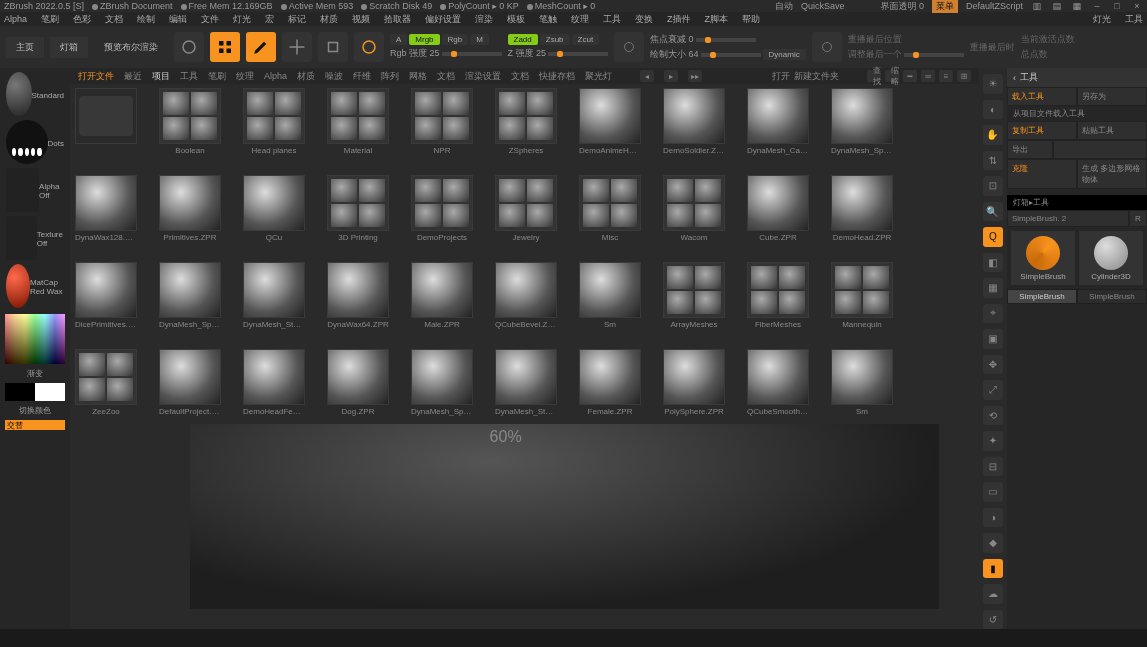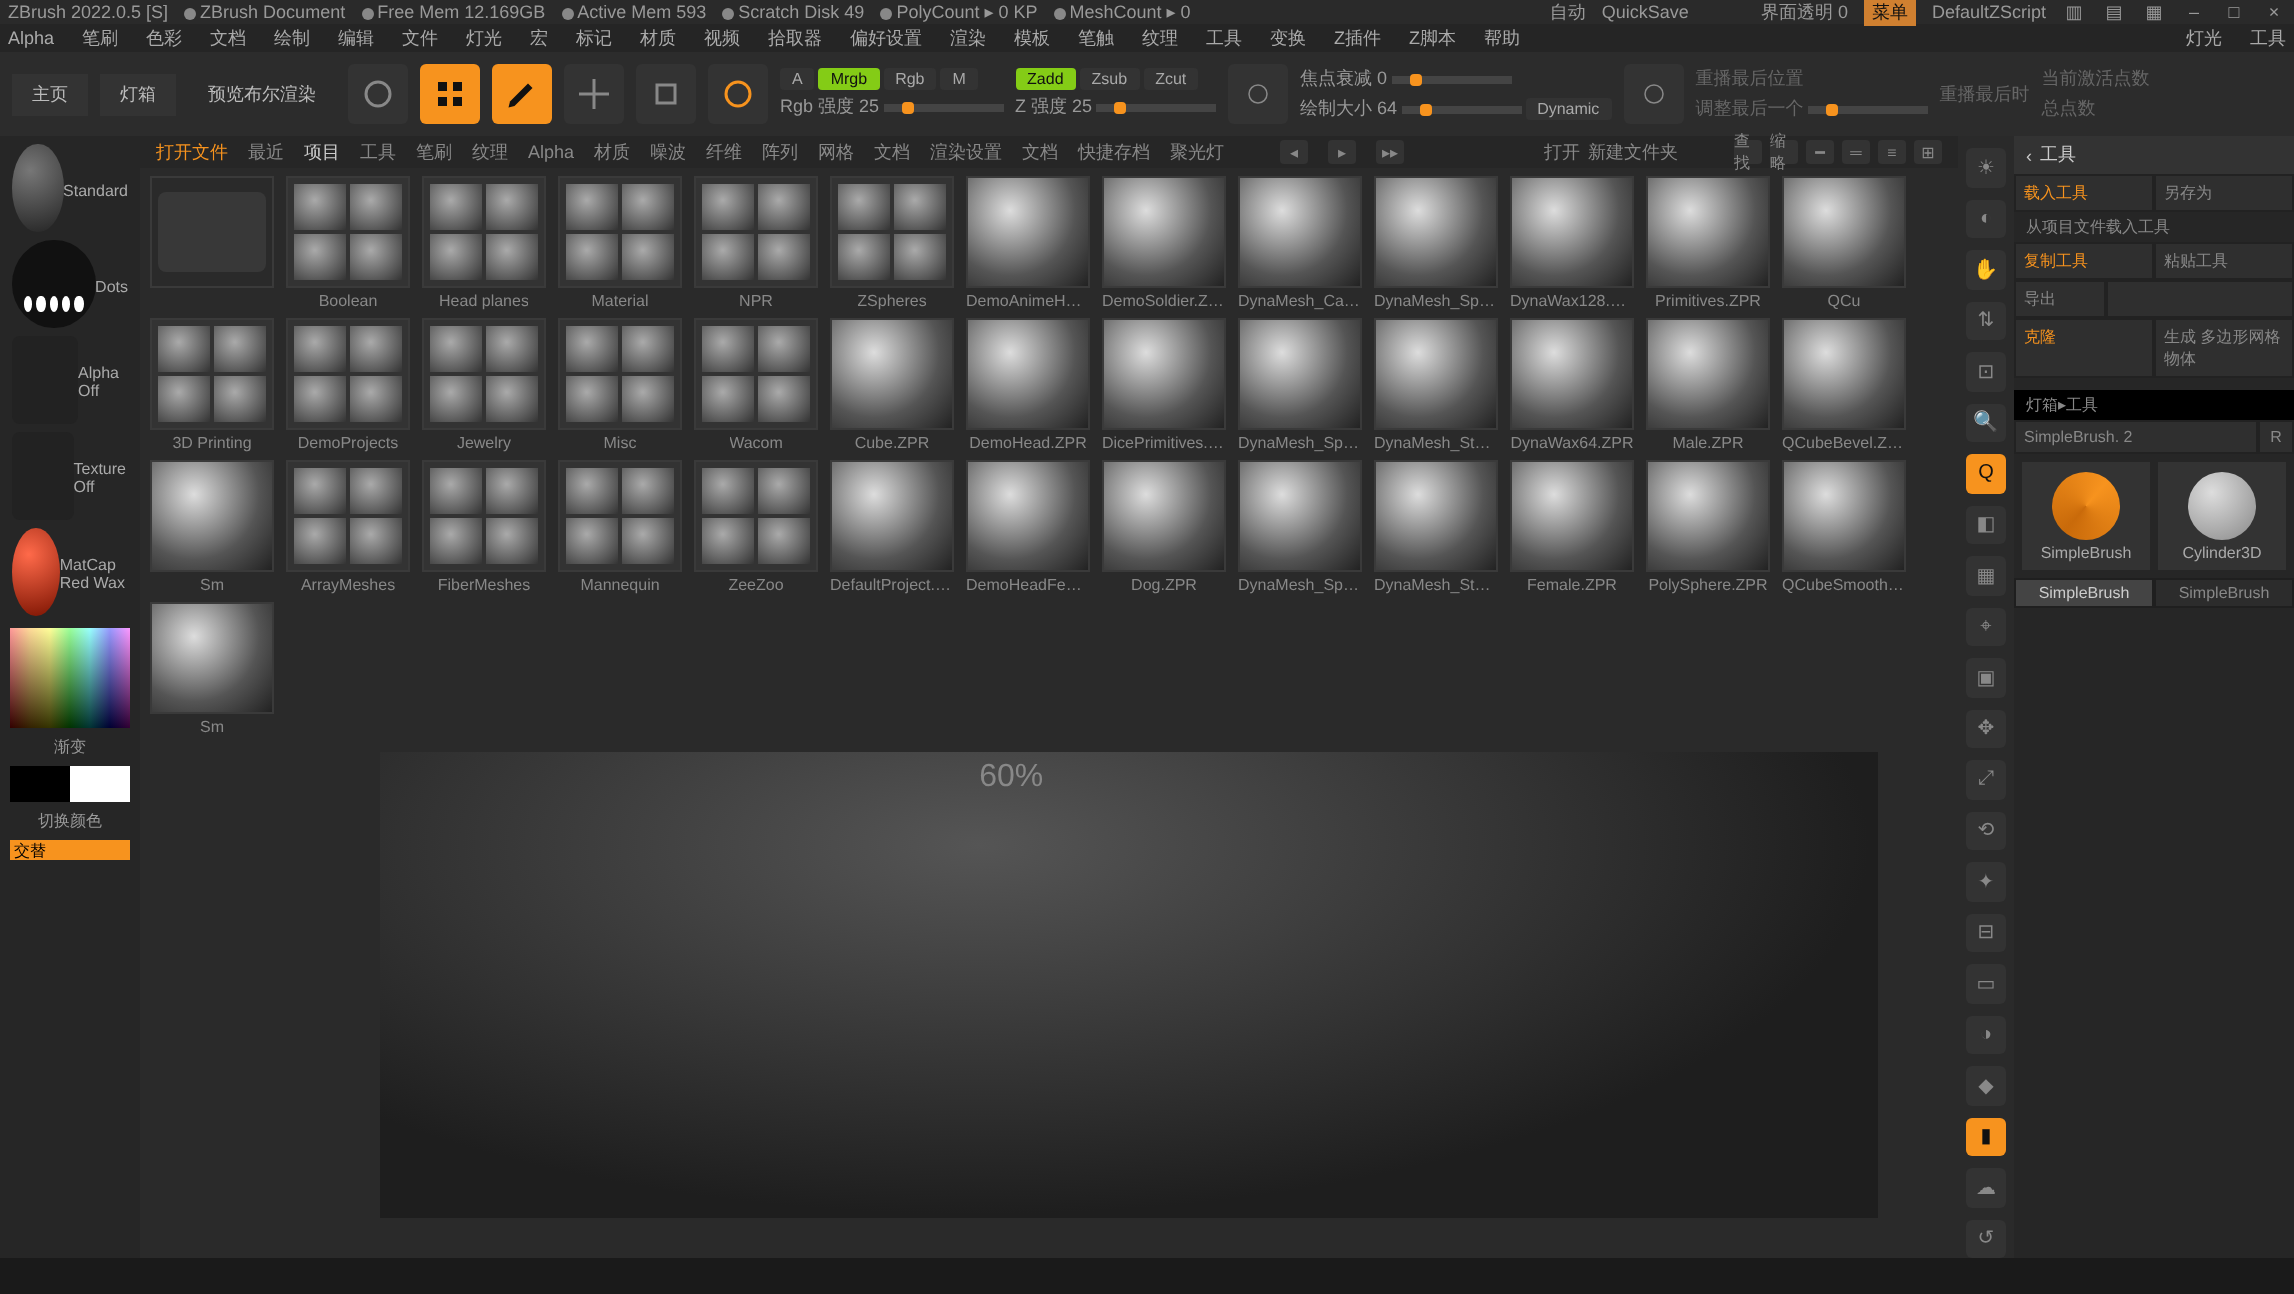--- a/index.html
+++ b/index.html
@@ -42,24 +42,24 @@
   .left-rail .slot .thumb { width: 44px; height: 44px; border-radius: 50%; background: radial-gradient(circle at 35% 30%, #777, #222); }
   .left-rail .slot .thumb.sq { border-radius: 4px; background:#222;}
   .left-rail .slot .lbl { margin-top: 2px; color: #aaa; font-size: 8px; }
   .left-rail .picker { width: 60px; height: 50px; background: linear-gradient(to right, red, orange, yellow, lime, cyan, blue, magenta); position: relative; margin-top:2px;}
   .left-rail .picker::after { content:""; position:absolute; inset:0; background:linear-gradient(to bottom, rgba(255,255,255,.6), rgba(0,0,0,.8));}
   .left-rail .swatch-row { display:flex; width:60px; margin-top:4px;}
   .left-rail .swatch-row div{ flex:1; height:18px;}
   .left-rail .strip { width:60px; height:10px; background:#f7931e; margin-top:4px; font-size:8px; color:#000; text-align:left; padding-left:2px;}
   .left-rail .label-line { width:60px; text-align:center; font-size:8px; color:#999; margin-top:4px;}
 
-  .center { flex: 1; display: flex; flex-direction: column; background: #2a2a2a; position: relative; }
-
-  
-  .grid { display: flex; flex-wrap: wrap; gap: 4px; padding: 4px; align-content: flex-start; }
+  .center { flex: 1; display: flex; flex-direction: column; background: #2a2a2a; position: relative; text-align: right; }
+
+  
+  .grid { display: flex; flex-wrap: wrap; gap: 20px; padding: 4px; align-content: flex-start; }
   .grid .cell { width: 64px; display: flex; flex-direction: column; align-items: center; }
   .grid .cell .th { width: 62px; height: 56px; background: #333; border: 1px solid #3a3a3a; display: flex; align-items: center; justify-content: center; overflow:hidden;}
   .grid .cell .th.sphere { background: radial-gradient(circle at 35% 30%, #ddd, #555 60%, #222); }
   .grid .cell .th.folder { background:#2a2a2a; }
   .grid .cell .th.folder .folder-icon{ width:54px;height:40px;background:#383838;border-radius:4px;position:relative;}
   .grid .cell .th .grid4 { width:54px;height:48px;display:grid;grid-template-columns:1fr 1fr;grid-template-rows:1fr 1fr;gap:2px;}
   .grid .cell .th .grid4 div{ background:radial-gradient(circle at 40% 35%,#aaa,#333);}
   .grid .cell .cap { font-size: 8px; color: #888; margin-top: 2px; max-width: 62px; white-space: nowrap; overflow: hidden; text-overflow: ellipsis; }
 
   .canvas { flex: 1; background: radial-gradient(ellipse at 40% 20%, #555, #1e1e1e 70%); margin: 4px 40px 20px 120px; position: relative;}

